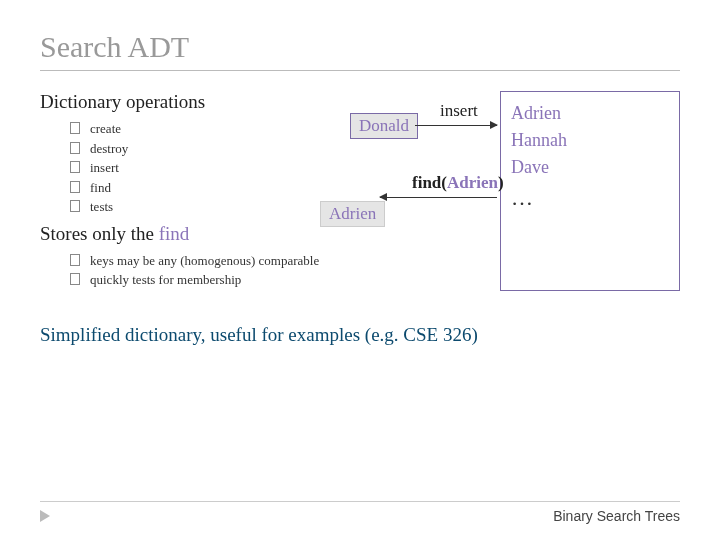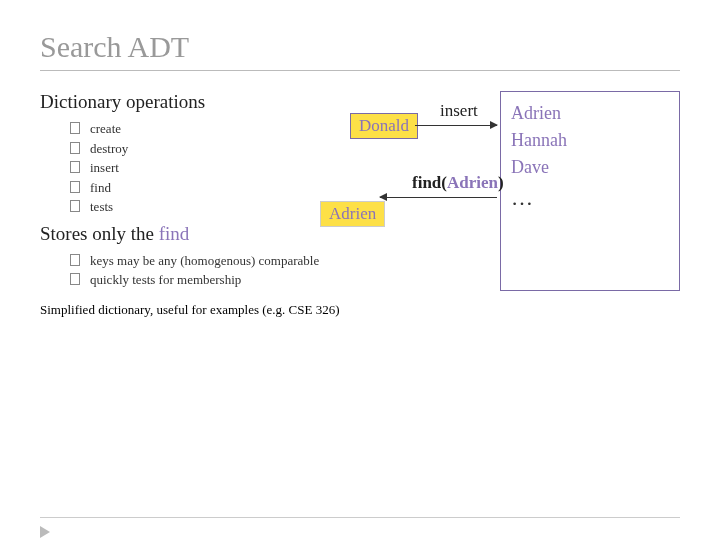--- a/index.html
+++ b/index.html
@@ -52,23 +52,23 @@
     display: inline-block;
     width: 10px;
     height: 12px;
     border: 1px solid #888;
     margin-right: 10px;
     vertical-align: -1px;
     box-sizing: border-box;
   }
   .accent { color: #8a74b8; }
   .paragraph {
-    font-size: 13px;
-    color: #000000;
-    margin-top: 12px;
+    font-size: 19px;
+    color: #0c4a6e;
+    margin-top: 34px;
   }
   .diagram {
     position: absolute;
     top: 0px;
     right: 0px;
     width: 360px;
     height: 220px;
   }
   .dbox {
     position: absolute;
@@ -83,21 +83,21 @@
     color: #8a74b8;
     line-height: 1.5;
   }
   .dbox .dots { color: #333; font-size: 22px; letter-spacing: 2px; }
   .smallbox {
     position: absolute;
     border: 1px solid #7a6aa6;
     padding: 2px 8px;
     font-size: 17px;
     color: #8a74b8;
-    background: #fde047;
+    background: #e5e5e5;
   }
   .donald { left: 30px; top: 22px; }
   .adrien { left: 0px; top: 110px; border: 1px solid #ccc; }
   .arrow {
     position: absolute;
     height: 1px;
     background: #333;
   }
   .arrow::after {
     content: "";
@@ -190,14 +190,15 @@
       <div class="label l-insert">insert</div>
       <div class="label l-find">
         <span>find(</span><span class="accent">Adrien</span><span>)</span>
       </div>
     </div>
 
   </div>
 
   <div class="footer">
     <div class="footer-arrow"></div>
+    <span>Binary Search Trees</span>
   </div>
 </div>
 
 </body></html>

